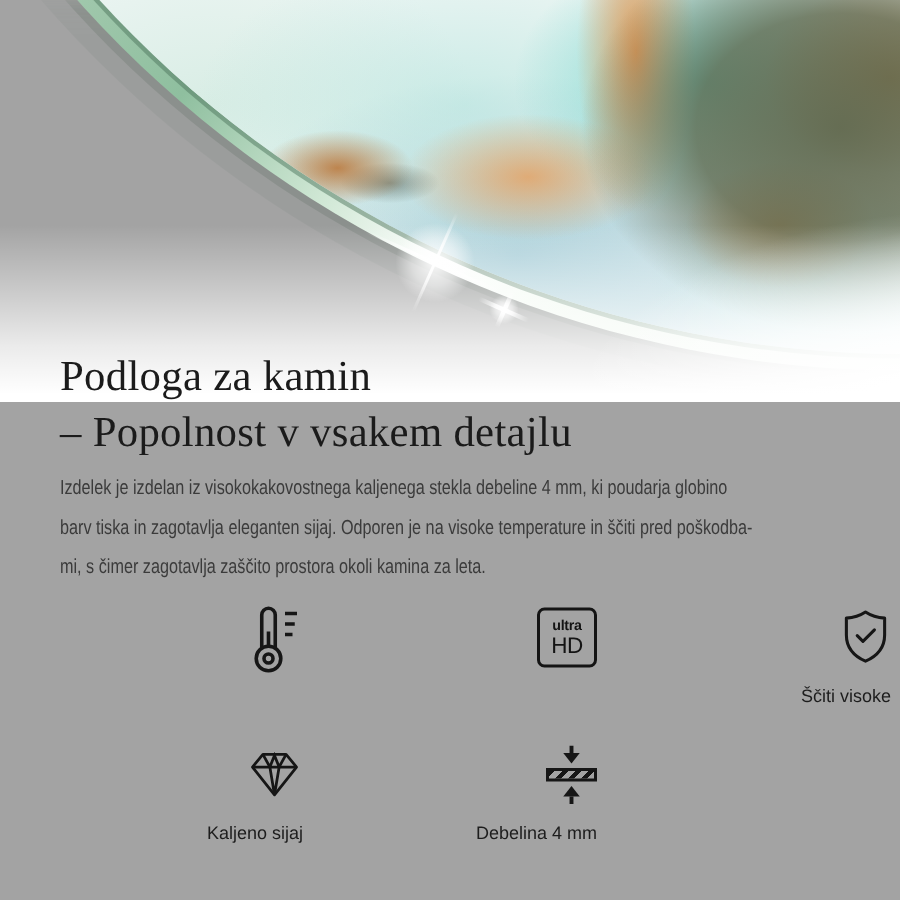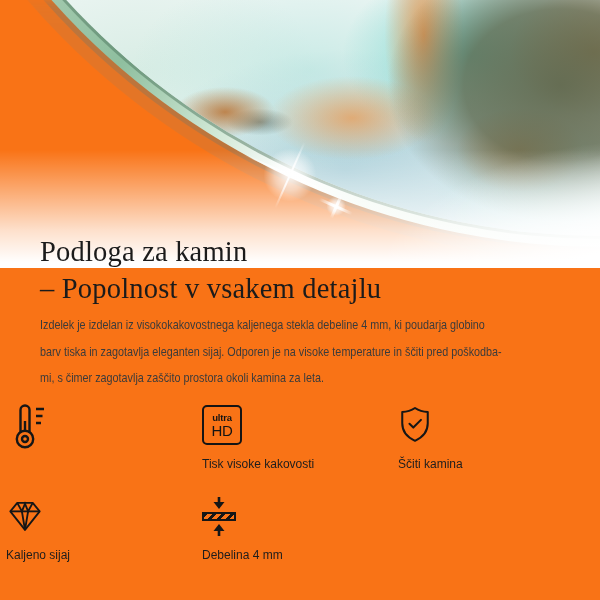--- a/index.html
+++ b/index.html
@@ -1,17 +1,17 @@
 <!DOCTYPE html>
 <html><head>
 <meta charset="utf-8">
 <style>
   html,body{margin:0;padding:0;background:#fff;}
   .screen{
-    position:relative;width:600px;height:600px;overflow:hidden;background:#f97316;
+    position:relative;width:600px;height:600px;overflow:hidden;background:#a3a3a3;
     font-family:"Liberation Sans","DejaVu Sans",sans-serif;
   }
 
   
   .hero{position:absolute;left:0;top:0;width:600px;height:268px;overflow:hidden;}
   .hero .layer{position:absolute;inset:0;}
   .glass-shadow-soft{
     clip-path:circle(752px at 596px -492px);
     background:rgba(120,130,122,0.16);filter:blur(11px);
   }
@@ -71,21 +71,21 @@
     font-size:28.5px;line-height:37px;color:#1b1b1b;letter-spacing:0.2px;white-space:nowrap;
   }
   .description{position:absolute;left:40px;top:312px;font-size:13.5px;line-height:26.5px;color:#3b3b3b;}
   .description .line{white-space:nowrap;transform:scaleX(0.8);transform-origin:0 50%;}
 
   
   .features{
     position:absolute;left:6px;right:6px;top:401px;
     display:grid;grid-template-columns:repeat(3,1fr);row-gap:21px;
   }
-  .feature{display:flex;flex-direction:column;align-items:flex-start;}
+  .feature{display:flex;flex-direction:column;align-items:flex-end;}
   .icon-box{height:48px;display:flex;align-items:center;justify-content:center;}
   .feature-label{margin-top:8px;font-size:12px;line-height:14px;color:#1d1d1d;}
   .stroke-icon{stroke:#161616;fill:none;stroke-width:2.4;}
 
   
   .uhd-box{
     width:36px;height:36px;border:2.5px solid #141414;border-radius:5px;
     display:flex;flex-direction:column;align-items:center;justify-content:center;color:#141414;
   }
   .uhd-top{font-size:9.5px;font-weight:700;line-height:10px;letter-spacing:-0.2px;}
@@ -154,31 +154,30 @@
       </div>
     </div>
 
     <div class="feature">
       <div class="icon-box">
         <div class="uhd-box">
           <div class="uhd-top">ultra</div>
           <div class="uhd-bottom">HD</div>
         </div>
       </div>
-      <div class="feature-label">Tisk visoke kakovosti</div>
     </div>
 
     <div class="feature">
       <div class="icon-box">
         <svg width="34" height="42" viewBox="0 0 40 46">
           <path class="stroke-icon" stroke-linejoin="round" stroke-width="2.6" d="M20 3 C24.5 6 29.5 7.5 35 7.8 V21 c0 9.5 -5.8 16.5 -15 20.6 C10.8 37.5 5 30.5 5 21 V7.8 C10.5 7.5 15.5 6 20 3 Z"></path>
           <path class="stroke-icon" stroke-linecap="round" stroke-linejoin="round" stroke-width="2.6" d="M13.5 21.5 l4.5 4.5 9 -9"></path>
         </svg>
       </div>
-      <div class="feature-label">Ščiti kamina</div>
+      <div class="feature-label">Ščiti visoke</div>
     </div>
 
     <div class="feature">
       <div class="icon-box">
         <svg width="38" height="34" viewBox="0 0 48 44">
           <path class="stroke-icon" stroke-width="2.2" stroke-linejoin="round" d="M5 16 L14 5 H34 L43 16 L24 40 Z"></path>
           <path class="stroke-icon" stroke-width="1.9" d="M5 16 H43"></path>
           <path class="stroke-icon" stroke-width="1.9" d="M14 5 L20 16 L24 6 L28 16 L34 5"></path>
           <path class="stroke-icon" stroke-width="1.9" d="M20 16 L24 40 L28 16"></path>
         </svg>

